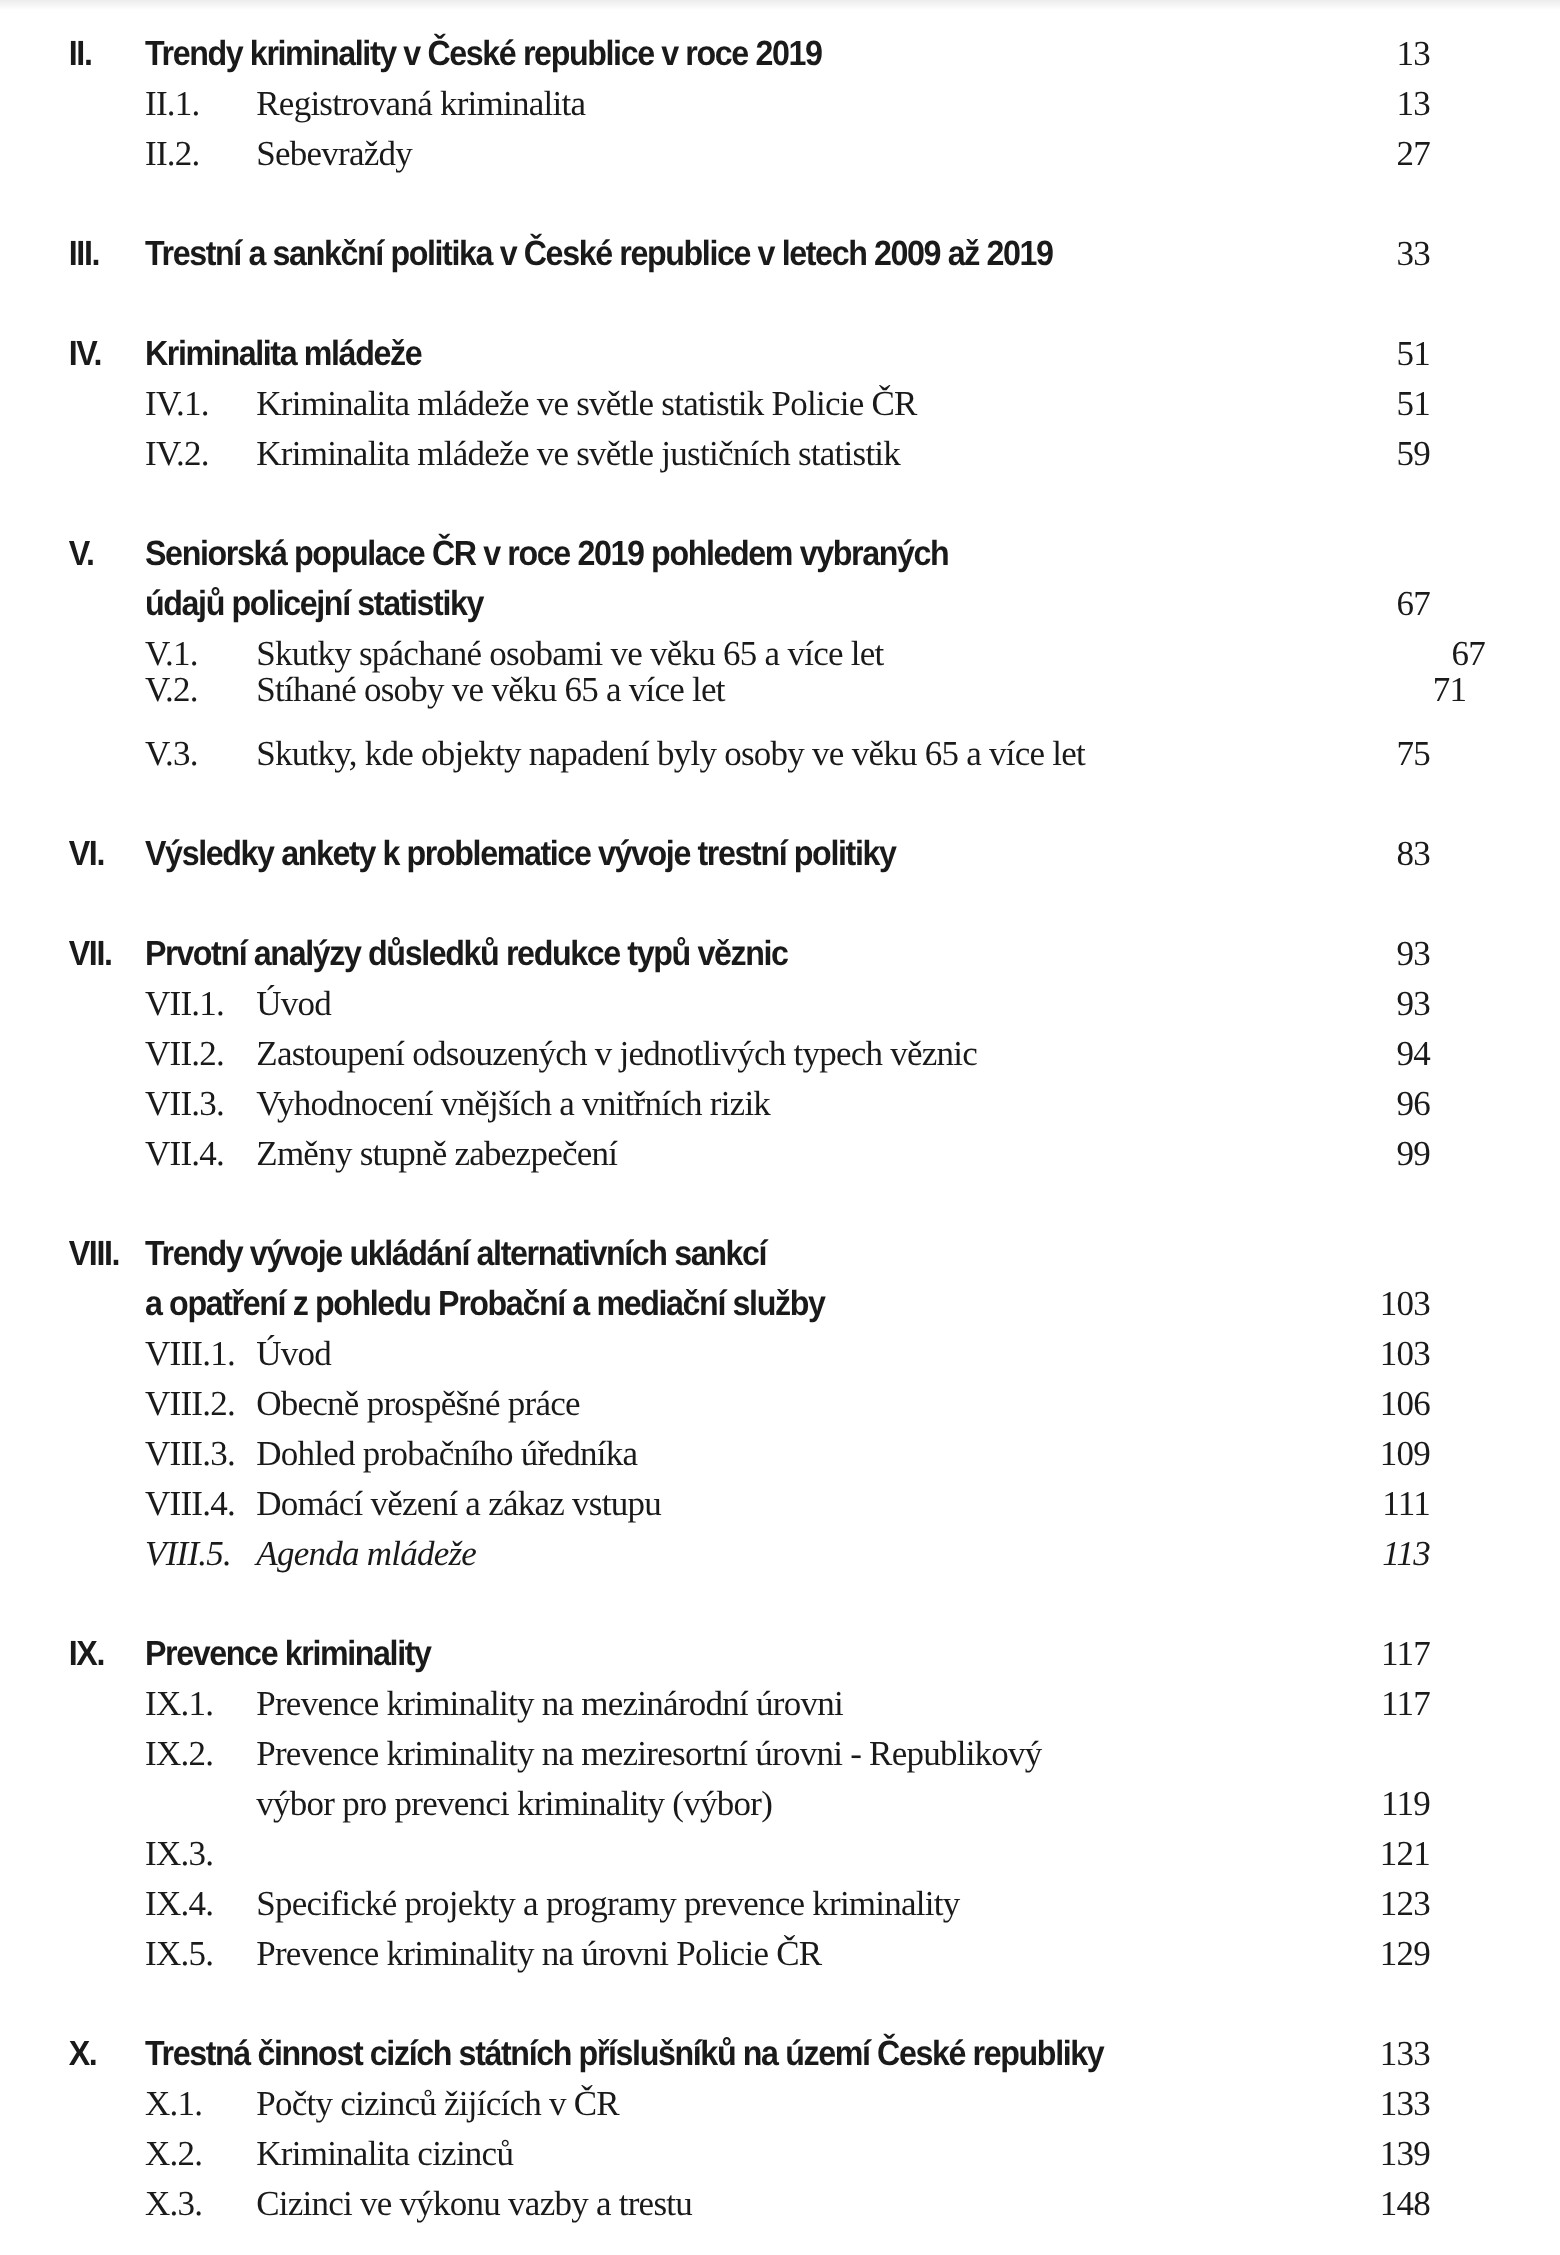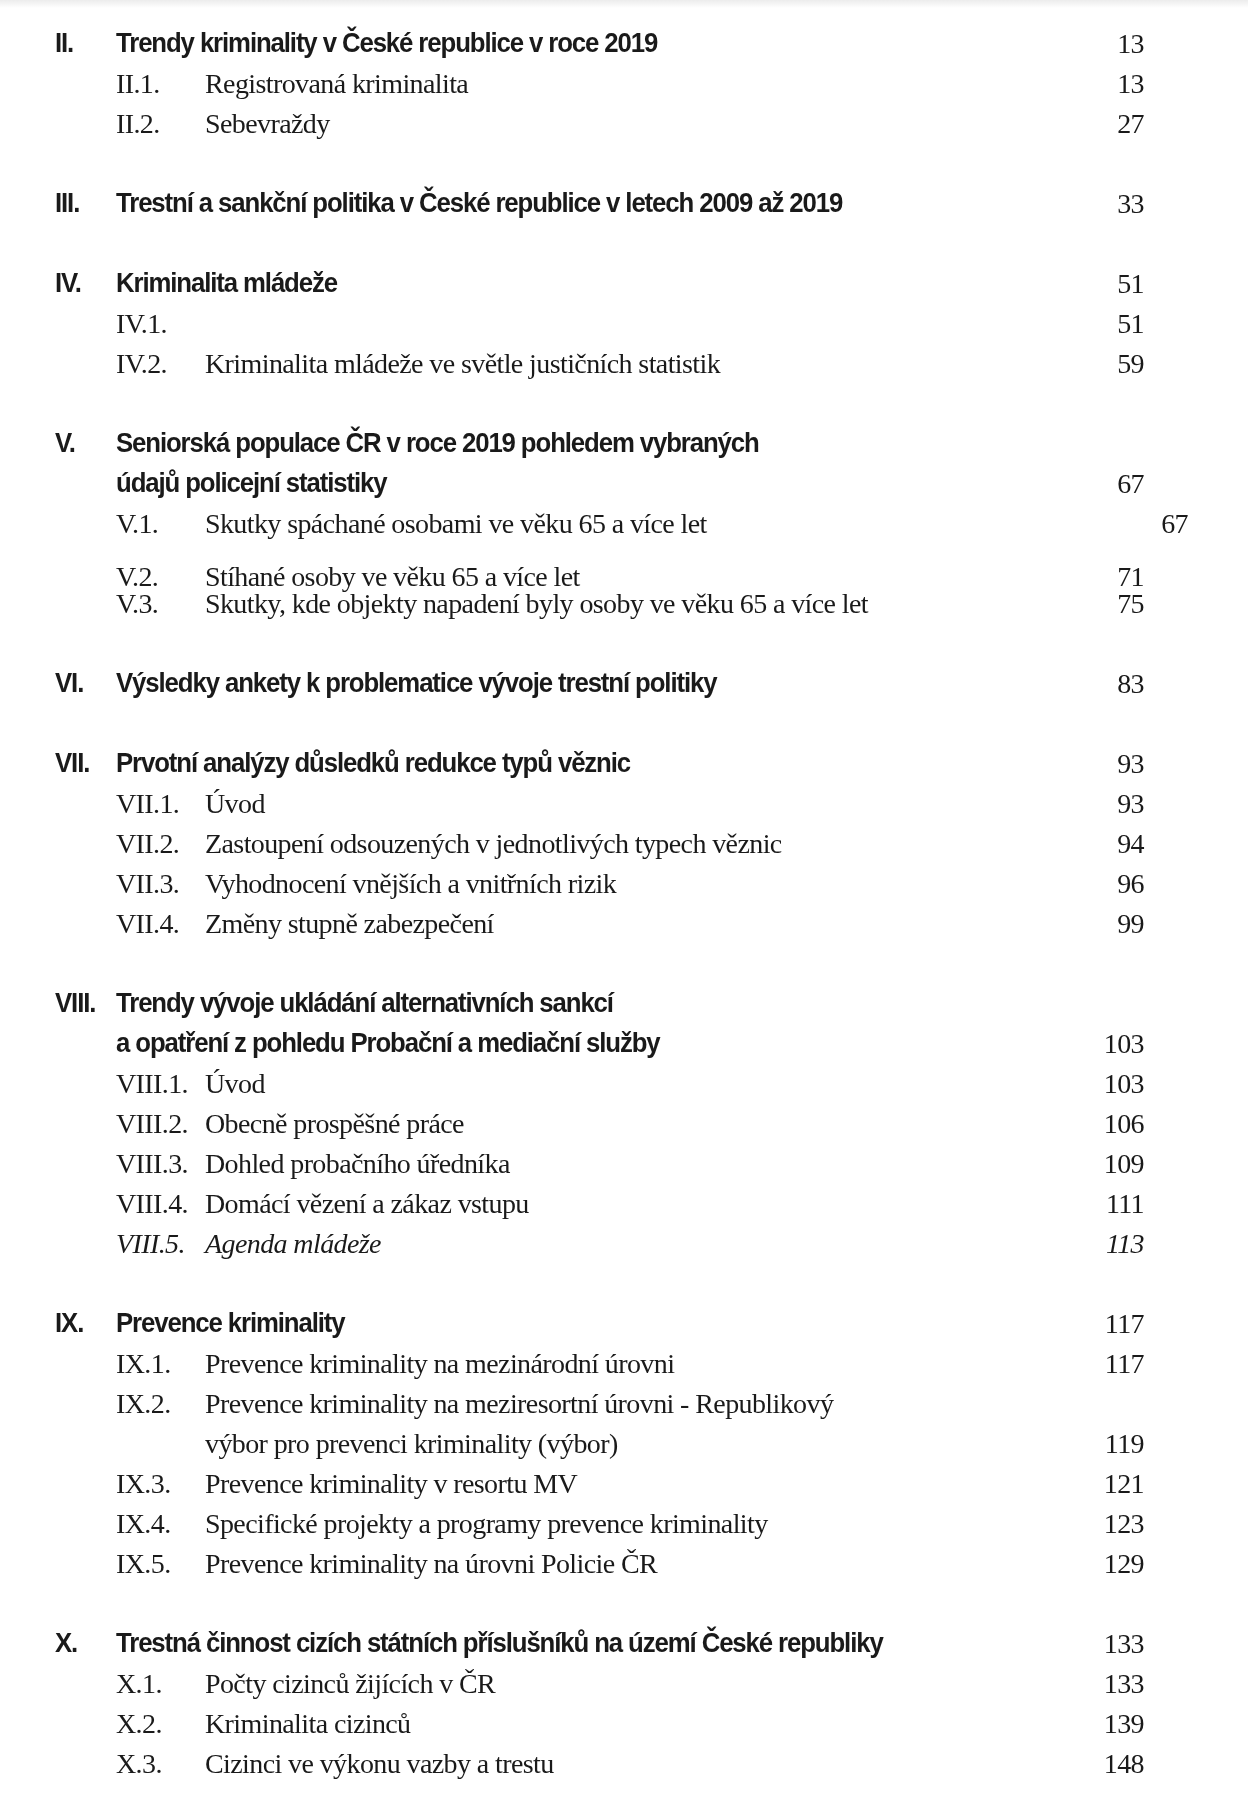--- a/index.html
+++ b/index.html
@@ -51,41 +51,42 @@
       <span class="title">Trestní a sankční politika v České republice v letech 2009 až 2019</span>
       <span class="page">33</span>
     </div>
     <div class="row h" style="top: 263px;">
       <span class="num">IV.</span>
       <span class="title">Kriminalita mládeže</span>
       <span class="page">51</span>
     </div>
     <div class="row s" style="top: 303px;">
       <span class="num">IV.1.</span>
+      <span class="title">Kriminalita mládeže ve světle statistik Policie ČR</span>
       <span class="page">51</span>
     </div>
     <div class="row s" style="top: 343px;">
       <span class="num">IV.2.</span>
       <span class="title">Kriminalita mládeže ve světle justičních statistik</span>
       <span class="page">59</span>
     </div>
     <div class="row h" style="top: 423px;">
       <span class="num">V.</span>
       <span class="title">Seniorská populace ČR v roce 2019 pohledem vybraných</span>
     </div>
     <div class="row h cont" style="top: 463px;">
       <span class="title">údajů policejní statistiky</span>
       <span class="page">67</span>
     </div>
     <div class="row s" style="top: 503px; padding-left: 44px;">
       <span class="num">V.1.</span>
       <span class="title">Skutky spáchané osobami ve věku 65 a více let</span>
       <span class="page">67</span>
     </div>
-    <div class="row s" style="top: 556px;">
+    <div class="row s" style="top: 532px; padding-left: 29px;">
       <span class="num">V.2.</span>
       <span class="title">Stíhané osoby ve věku 65 a více let</span>
       <span class="page">71</span>
     </div>
     <div class="row s" style="top: 583px;">
       <span class="num">V.3.</span>
       <span class="title">Skutky, kde objekty napadení byly osoby ve věku 65 a více let</span>
       <span class="page">75</span>
     </div>
     <div class="row h" style="top: 663px;">
@@ -164,21 +165,20 @@
     <div class="row s" style="top: 1383px;">
       <span class="num">IX.2.</span>
       <span class="title">Prevence kriminality na meziresortní úrovni - Republikový</span>
     </div>
     <div class="row s cont" style="top: 1423px;">
       <span class="title">výbor pro prevenci kriminality (výbor)</span>
       <span class="page">119</span>
     </div>
     <div class="row s" style="top: 1463px;">
       <span class="num">IX.3.</span>
-      <span class="title">Prevence kriminality v resortu MV</span>
       <span class="page">121</span>
     </div>
     <div class="row s" style="top: 1503px;">
       <span class="num">IX.4.</span>
       <span class="title">Specifické projekty a programy prevence kriminality</span>
       <span class="page">123</span>
     </div>
     <div class="row s" style="top: 1543px;">
       <span class="num">IX.5.</span>
       <span class="title">Prevence kriminality na úrovni Policie ČR</span>

